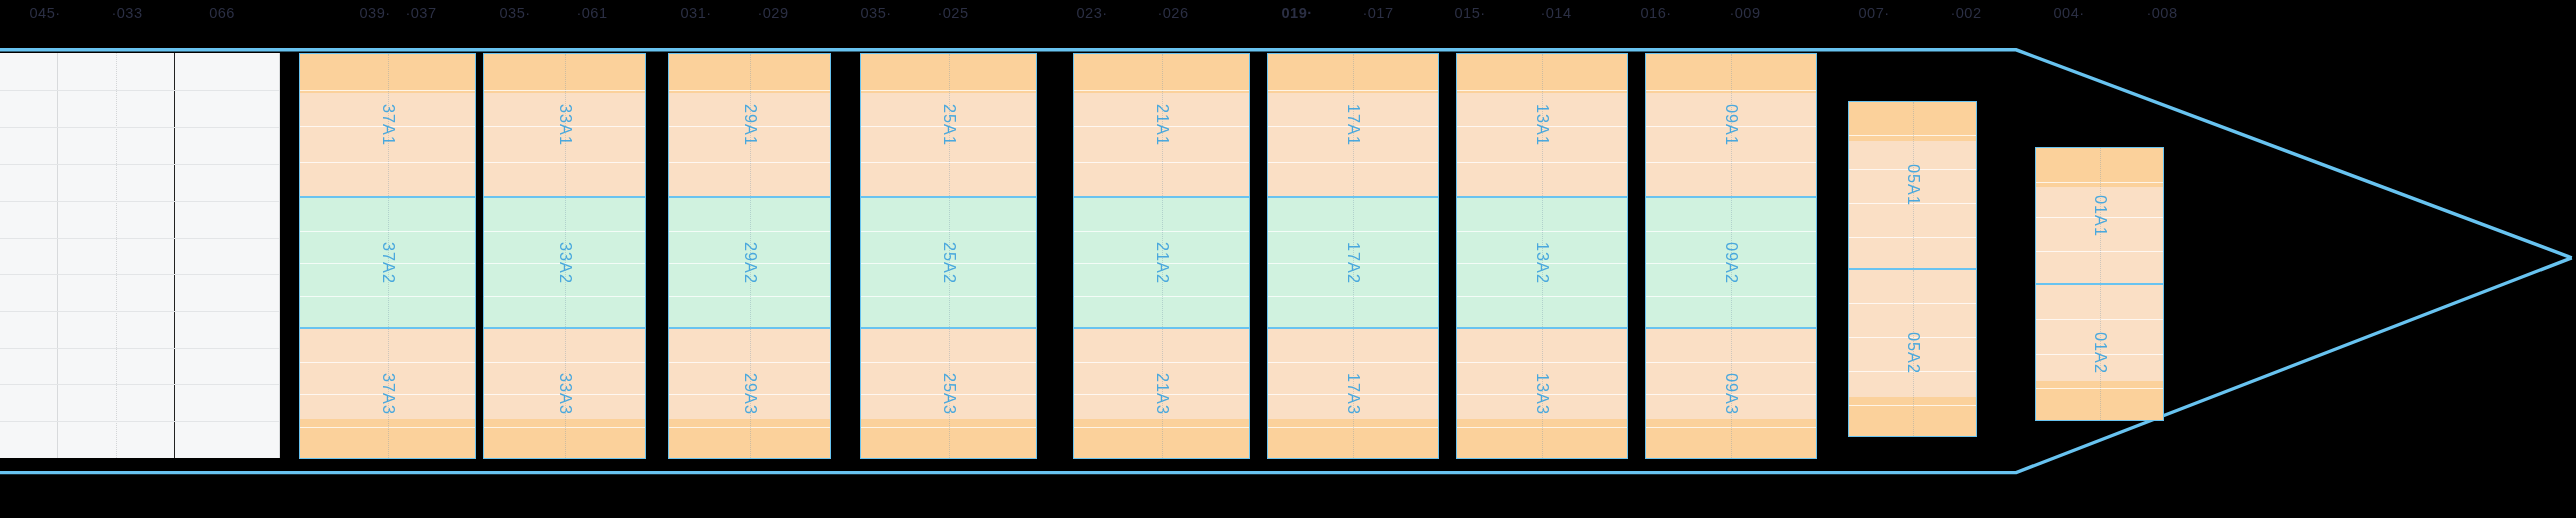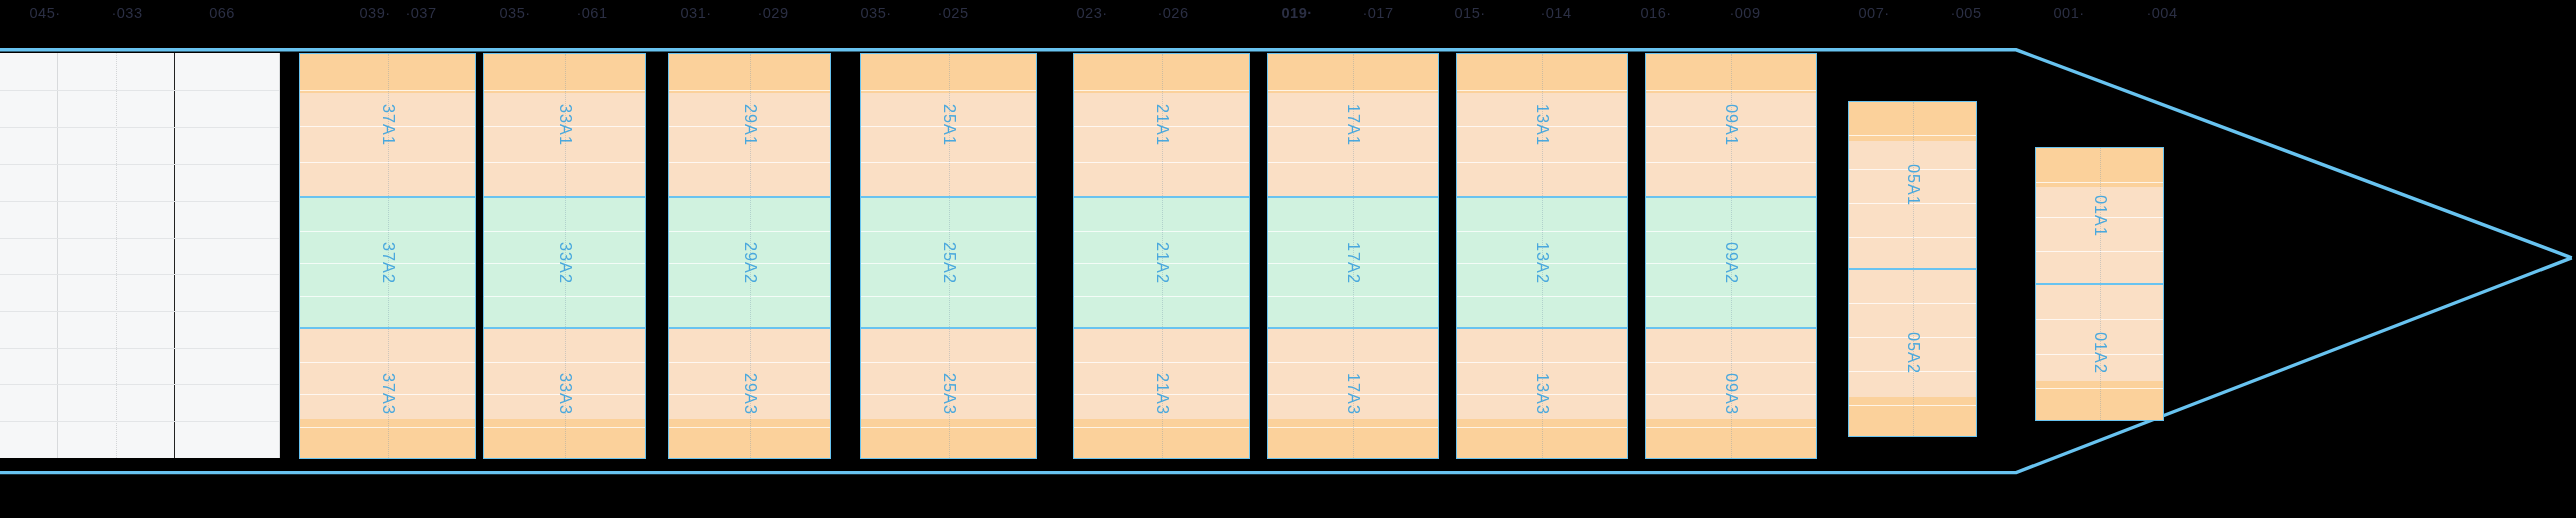--- a/index.html
+++ b/index.html
@@ -109,23 +109,23 @@
     <div class="tick-label" style="left: 953px;">·025</div>
     <div class="tick-label" style="left: 1092px;">023·</div>
     <div class="tick-label" style="left: 1173px;">·026</div>
     <div class="tick-label" style="left: 1297px; font-weight: bold;">019·</div>
     <div class="tick-label" style="left: 1378px;">·017</div>
     <div class="tick-label" style="left: 1470px;">015·</div>
     <div class="tick-label" style="left: 1556px;">·014</div>
     <div class="tick-label" style="left: 1656px;">016·</div>
     <div class="tick-label" style="left: 1745px;">·009</div>
     <div class="tick-label" style="left: 1874px;">007·</div>
-    <div class="tick-label" style="left: 1966px;">·005</div>
-    <div class="tick-label" style="left: 2069px;">001·</div>
-    <div class="tick-label" style="left: 2162px;">·004</div>
+    <div class="tick-label" style="left: 1966px;">·002</div>
+    <div class="tick-label" style="left: 2069px;">004·</div>
+    <div class="tick-label" style="left: 2162px;">·008</div>
   </div>
 
 <svg id="hull" viewBox="0 0 3000 604" preserveAspectRatio="none">
 
   <polyline points="0,58 2348,58 2995,300" fill="none" stroke="#68c3f0" stroke-width="4"></polyline>
 
   <polyline points="0,550 2348,550 2995,300" fill="none" stroke="#68c3f0" stroke-width="4"></polyline>
 </svg>
 
 <div id="plan">

